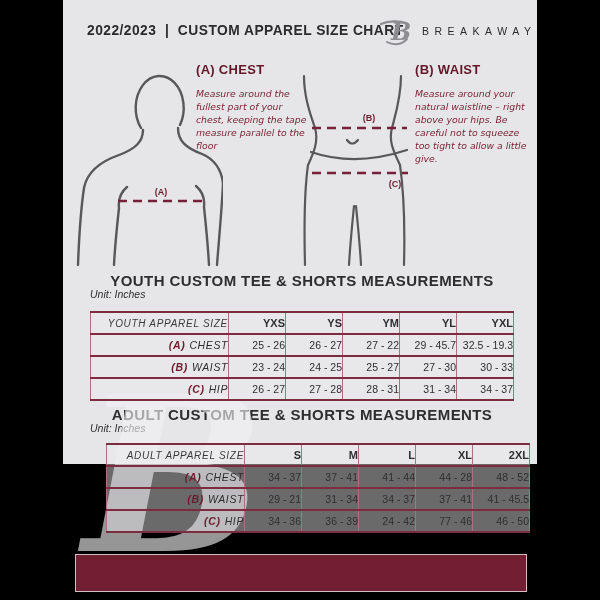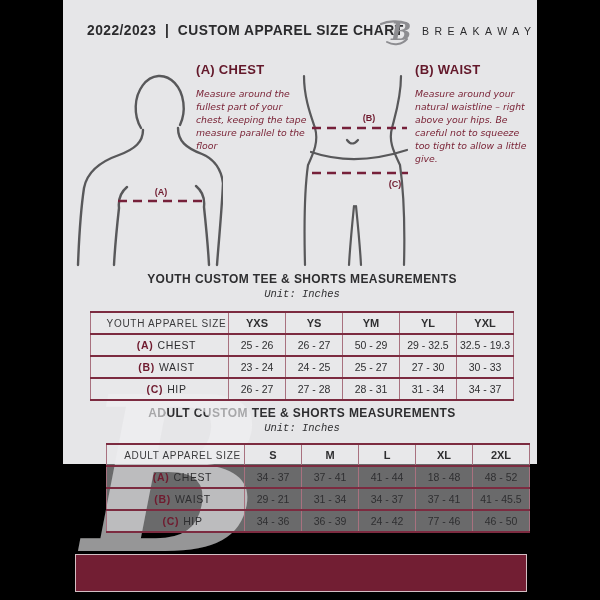--- a/index.html
+++ b/index.html
@@ -34,40 +34,40 @@
   }
   #chest-block { left:133px; top:62px; width:112px; }
   #waist-block { left:352px; top:62px; }
   #hips-block  { left:352px; top:164px; }
   .figure-svg { position:absolute; pointer-events:none; }
   #torso-figure { left:10px; top:56px; }
   #hips-figure  { left:228px; top:56px; }
   
   .section-title {
     position:absolute; left:27px; width:424px; text-align:center;
-    font-size:12px; font-weight:bold; color:#2e2e30; letter-spacing:0.4px;
+    font-size:15px; font-weight:bold; color:#2e2e30; letter-spacing:0.4px;
   }
   .section-unit {
-    position:absolute; left:27px; width:424px; text-align:center;
-    font-family:Liberation Mono, monospace; font-style:italic;
+    position:absolute; left:27px; width:424px; 
+    font-family:Liberation Sans, sans-serif; font-style:italic;
     font-size:10.5px; color:#2e2e30;
   }
   
   table.size-table {
     position:absolute; left:27px; border-collapse:collapse; table-layout:fixed;
     background:transparent; z-index:2;
   }
   .size-table td {
     height:22px; border-left:1px solid #a8717f; border-right:1px solid #a8717f;
     border-top:2px solid #7c2b40; border-bottom:2px solid #7c2b40;
-    text-align:center; vertical-align:middle;
+    text-align:right; vertical-align:middle;
     font-size:10.5px; color:#2f2f31; background:rgba(236,236,238,0.45);
   }
   .size-table td.label-col {
-    width:138px; text-align:center; padding-left:14px; letter-spacing:0.7px;
+    width:138px; text-align:right; padding-left:14px; letter-spacing:0.7px;font-style:italic;
   }
   .size-table td.val-col { width:57px; }
   .size-table tr.head-row td { font-weight:bold; font-size:11px; }
   .size-table tr.head-row td.label-col { font-weight:normal; font-size:10px; color:#3a3a3c; }
   .row-key { color:#6f1b2f; font-weight:bold; margin-right:4px; }
   .row-label { color:#2e2e30; letter-spacing:0.6px; }
   
   .watermark {
     position:absolute; left:20px; top:368px; z-index:1;
     font-family:"DejaVu Serif", serif; font-style:italic; font-weight:bold;
@@ -148,22 +148,22 @@
           <td class="val-col">YM</td>
           <td class="val-col">YL</td>
           <td class="val-col">YXL</td>
         </tr>
         <tr>
           <td class="label-col">
             <span class="row-key">(A)</span><span class="row-label">CHEST</span>
           </td>
           <td class="val-col">25 - 26</td>
           <td class="val-col">26 - 27</td>
-          <td class="val-col">50 - 29</td>
-          <td class="val-col">29 - 32.5</td>
+          <td class="val-col">27 - 22</td>
+          <td class="val-col">29 - 45.7</td>
           <td class="val-col">32.5 - 19.3</td>
         </tr>
         <tr>
           <td class="label-col">
             <span class="row-key">(B)</span><span class="row-label">WAIST</span>
           </td>
           <td class="val-col">23 - 24</td>
           <td class="val-col">24 - 25</td>
           <td class="val-col">25 - 27</td>
           <td class="val-col">27 - 30</td>
@@ -194,21 +194,21 @@
           <td class="val-col">XL</td>
           <td class="val-col">2XL</td>
         </tr>
         <tr>
           <td class="label-col">
             <span class="row-key">(A)</span><span class="row-label">CHEST</span>
           </td>
           <td class="val-col">34 - 37</td>
           <td class="val-col">37 - 41</td>
           <td class="val-col">41 - 44</td>
-          <td class="val-col">18 - 48</td>
+          <td class="val-col">44 - 28</td>
           <td class="val-col">48 - 52</td>
         </tr>
         <tr>
           <td class="label-col">
             <span class="row-key">(B)</span><span class="row-label">WAIST</span>
           </td>
           <td class="val-col">29 - 21</td>
           <td class="val-col">31 - 34</td>
           <td class="val-col">34 - 37</td>
           <td class="val-col">37 - 41</td>

